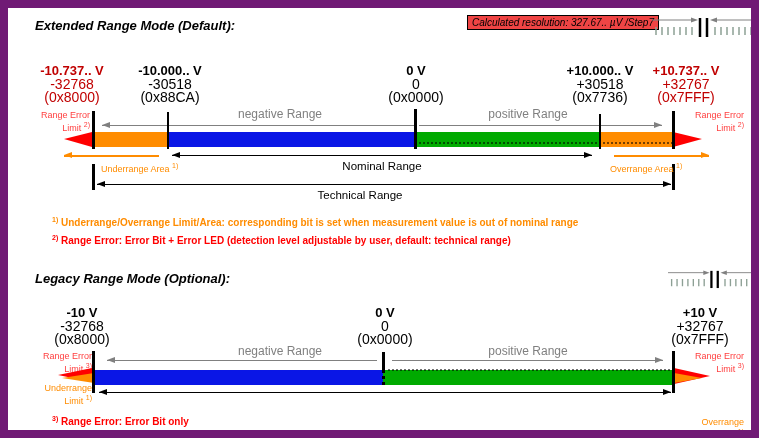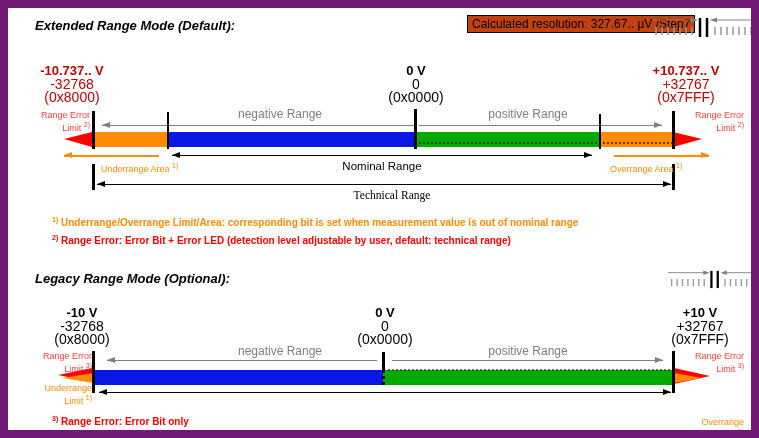--- a/index.html
+++ b/index.html
@@ -3,21 +3,21 @@
 <meta charset="utf-8">
 <style>
   html,body { margin:0; padding:0; background:#fff; }
   .canvas {
     position:relative; width:759px; height:438px; box-sizing:border-box;
     background:#fff; border:8px solid #701a75;
     font-family:"Liberation Sans", sans-serif; color:#000; overflow:hidden;
   }
   .abs { position:absolute; }
   .sec-title { font-size:13px; font-weight:bold; font-style:italic; white-space:nowrap; }
-  .res-box { font-size:12px; border:1px solid #000; padding:1px 4px; background:#c2410c; white-space:nowrap; }
+  .res-box { font-size:10px; border:1px solid #000; padding:1px 4px; background:#ef4444; white-space:nowrap;font-style:italic; }
   .col { text-align:center; transform:translateX(-50%); white-space:nowrap; }
   .col .v { font-size:13px; font-weight:bold; line-height:15px; }
   .col .r, .col .h { font-size:14px; line-height:13px; }
   .col.emph { color:#C00000; }
   .tick { background:#000; }
   .seg { height:15px; }
   .seg.orange { background:#FF8C00; }
   .seg.blue { background:#0A16E6; }
   .seg.green { background:#00AA00; }
   .dotline-b { height:0; border-bottom:2px dotted rgba(0,0,0,0.55); }
@@ -88,24 +88,34 @@
         <line x1="93" y1="11" x2="93" y2="19"></line>
         <line x1="99" y1="11" x2="99" y2="19"></line>
     </g>
   </svg>
 
   <div class="abs col emph" style="left:64px; top:55px;">
     <div class="v">-10.737.. V</div>
     <div class="r">-32768</div>
     <div class="h">(0x8000)</div>
   </div>
+  <div class="abs col" style="left:162px; top:55px;">
+    <div class="v">-10.000.. V</div>
+    <div class="r">-30518</div>
+    <div class="h">(0x88CA)</div>
+  </div>
   <div class="abs col" style="left:408px; top:55px;">
     <div class="v">0 V</div>
     <div class="r">0</div>
     <div class="h">(0x0000)</div>
+  </div>
+  <div class="abs col" style="left:592px; top:55px;">
+    <div class="v">+10.000.. V</div>
+    <div class="r">+30518</div>
+    <div class="h">(0x7736)</div>
   </div>
   <div class="abs col emph" style="left:678px; top:55px;">
     <div class="v">+10.737.. V</div>
     <div class="r">+32767</div>
     <div class="h">(0x7FFF)</div>
   </div>
 
   <div class="abs rlabel ta-r" style="left:26px; top:102px; width:56px;">
     <div><span>Range Error</span></div>
     <div><span>Limit</span> <sup>2)</sup></div>
@@ -161,21 +171,21 @@
     <span class="line"></span>
     <span class="head-l"></span>
     <span class="head-r"></span>
   </div>
   <div class="abs blk-lbl" style="left:374px; top:152px;">Nominal Range</div>
   <div class="abs arrow black" style="left:89px; top:173px; width:574px;">
     <span class="line"></span>
     <span class="head-l"></span>
     <span class="head-r"></span>
   </div>
-  <div class="abs blk-lbl" style="left:384px; top:181px;font-family:Liberation Serif, serif;">Technical Range</div>
+  <div class="abs blk-lbl" style="left:352px; top:181px;">Technical Range</div>
 
   <div class="abs fn orange" style="left:44px; top:208px;">
     <sup>1)</sup> <span>Underrange/Overrange Limit/Area: corresponding bit is set when measurement value is out of nominal range</span>
   </div>
   <div class="abs fn red" style="left:44px; top:226px;">
     <sup>2)</sup> <span>Range Error: Error Bit + Error LED (detection level adjustable by user, default: technical range)</span>
   </div>
 
   <div class="abs sec-title" style="left:27px; top:263px;">Legacy Range Mode (Optional):</div>
 

